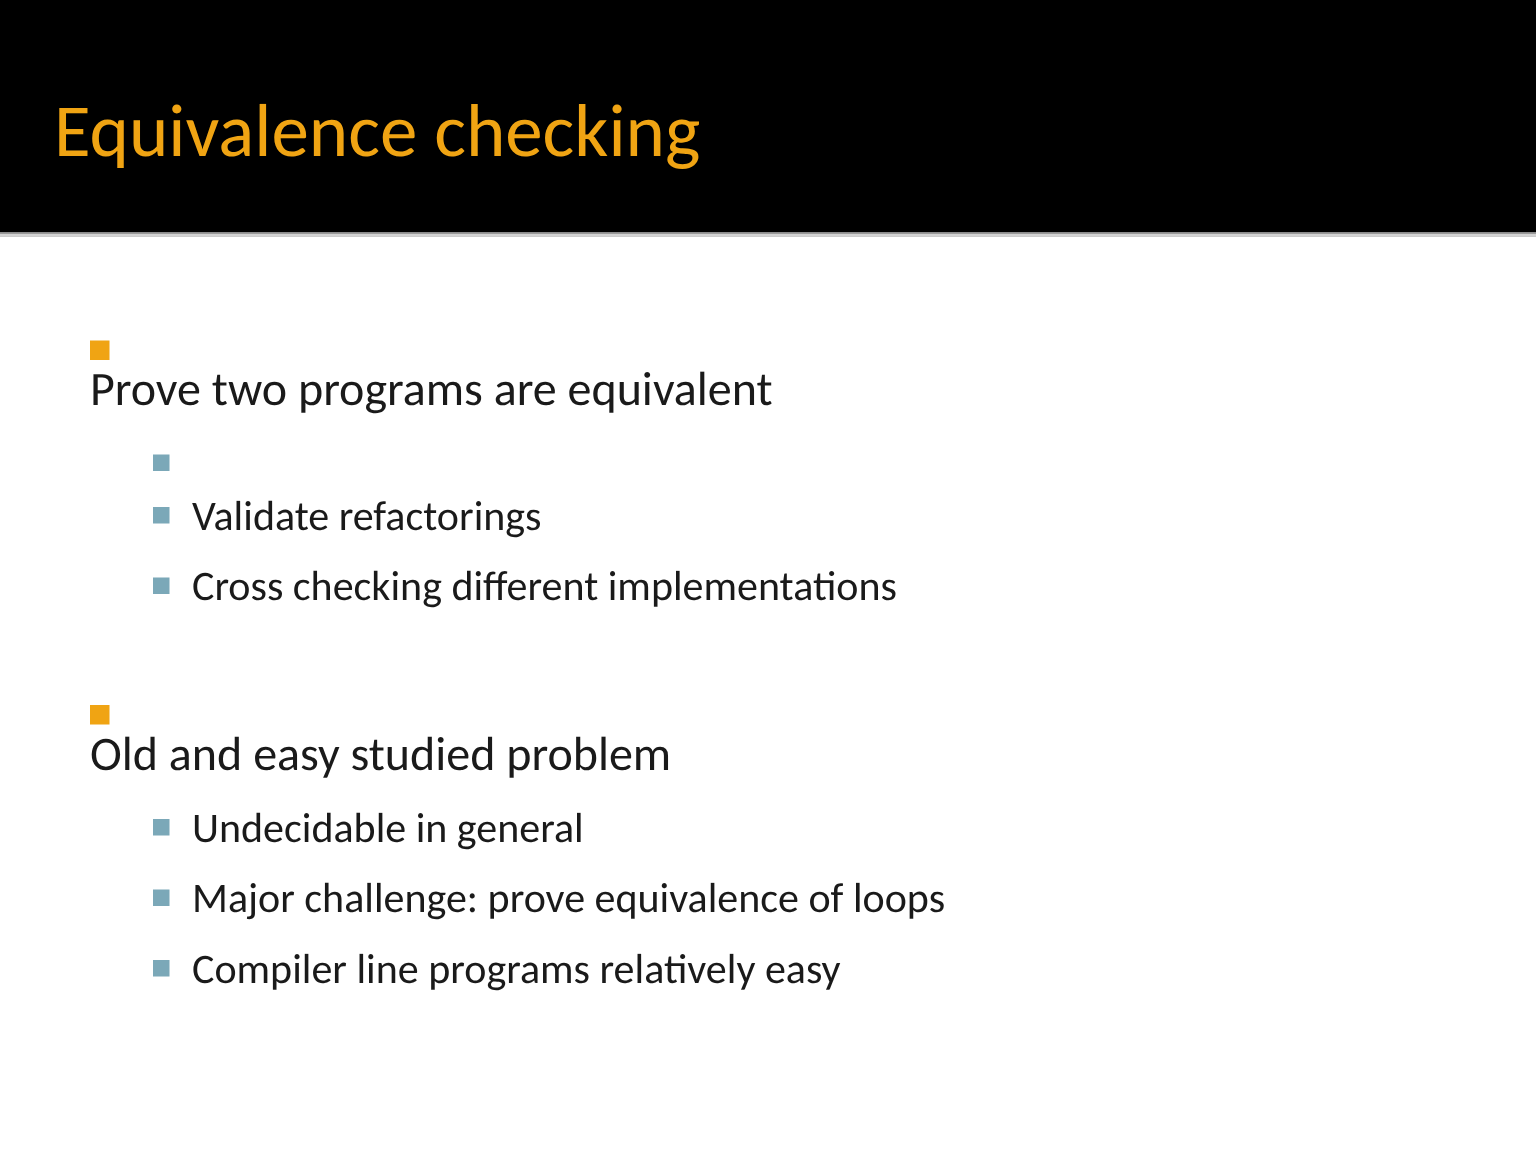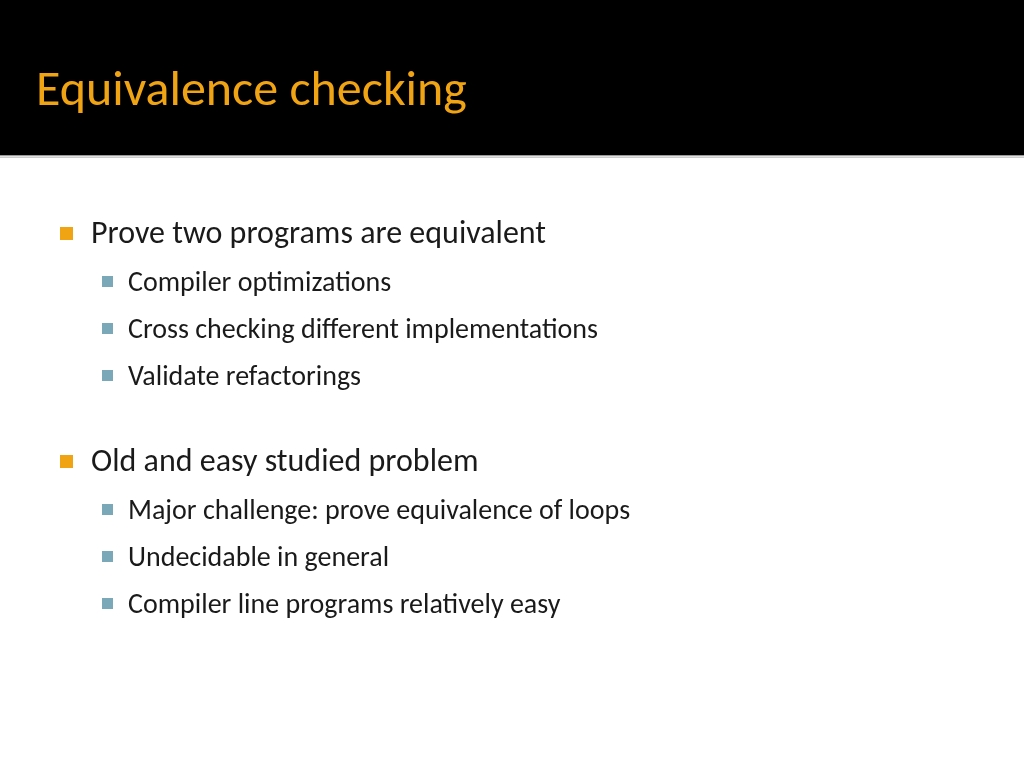--- a/index.html
+++ b/index.html
@@ -33,20 +33,21 @@
       border-top: 1px solid #999;
       border-bottom: 1px solid #ccc;
     }
     .content {
       padding: 55px 60px 40px 60px;
     }
     .bullet-item-l1 {
       display: flex;
       align-items: flex-start;
       margin-bottom: 12px;
+      flex-direction: column;
     }
     .bullet-marker-l1 {
       width: 13px;
       height: 13px;
       background: #f0a413;
       margin-right: 18px;
       margin-top: 14px;
       flex-shrink: 0;
     }
     .bullet-text-l1 {
@@ -86,43 +87,42 @@
 <div class="divider"></div>
 
 <div class="content">
 
   <div class="bullet-item-l1">
     <div class="bullet-marker-l1"></div>
     <div class="bullet-text-l1">Prove two programs are equivalent</div>
   </div>
   <div class="bullet-item-l2">
     <div class="bullet-marker-l2"></div>
-    <div class="bullet-text-l2">Compiler optimizations</div>
+  </div>
+  <div class="bullet-item-l2">
+    <div class="bullet-marker-l2"></div>
+    <div class="bullet-text-l2">Validate refactorings</div>
   </div>
   <div class="bullet-item-l2">
     <div class="bullet-marker-l2"></div>
     <div class="bullet-text-l2">Cross checking different implementations</div>
-  </div>
-  <div class="bullet-item-l2">
-    <div class="bullet-marker-l2"></div>
-    <div class="bullet-text-l2">Validate refactorings</div>
   </div>
 
   <div class="spacer"></div>
 
   <div class="bullet-item-l1">
     <div class="bullet-marker-l1"></div>
     <div class="bullet-text-l1">Old and easy studied problem</div>
   </div>
   <div class="bullet-item-l2">
     <div class="bullet-marker-l2"></div>
-    <div class="bullet-text-l2">Major challenge: prove equivalence of loops</div>
+    <div class="bullet-text-l2">Undecidable in general</div>
   </div>
   <div class="bullet-item-l2">
     <div class="bullet-marker-l2"></div>
-    <div class="bullet-text-l2">Undecidable in general</div>
+    <div class="bullet-text-l2">Major challenge: prove equivalence of loops</div>
   </div>
   <div class="bullet-item-l2">
     <div class="bullet-marker-l2"></div>
     <div class="bullet-text-l2">Compiler line programs relatively easy</div>
   </div>
 
 </div>
 
 </body></html>

